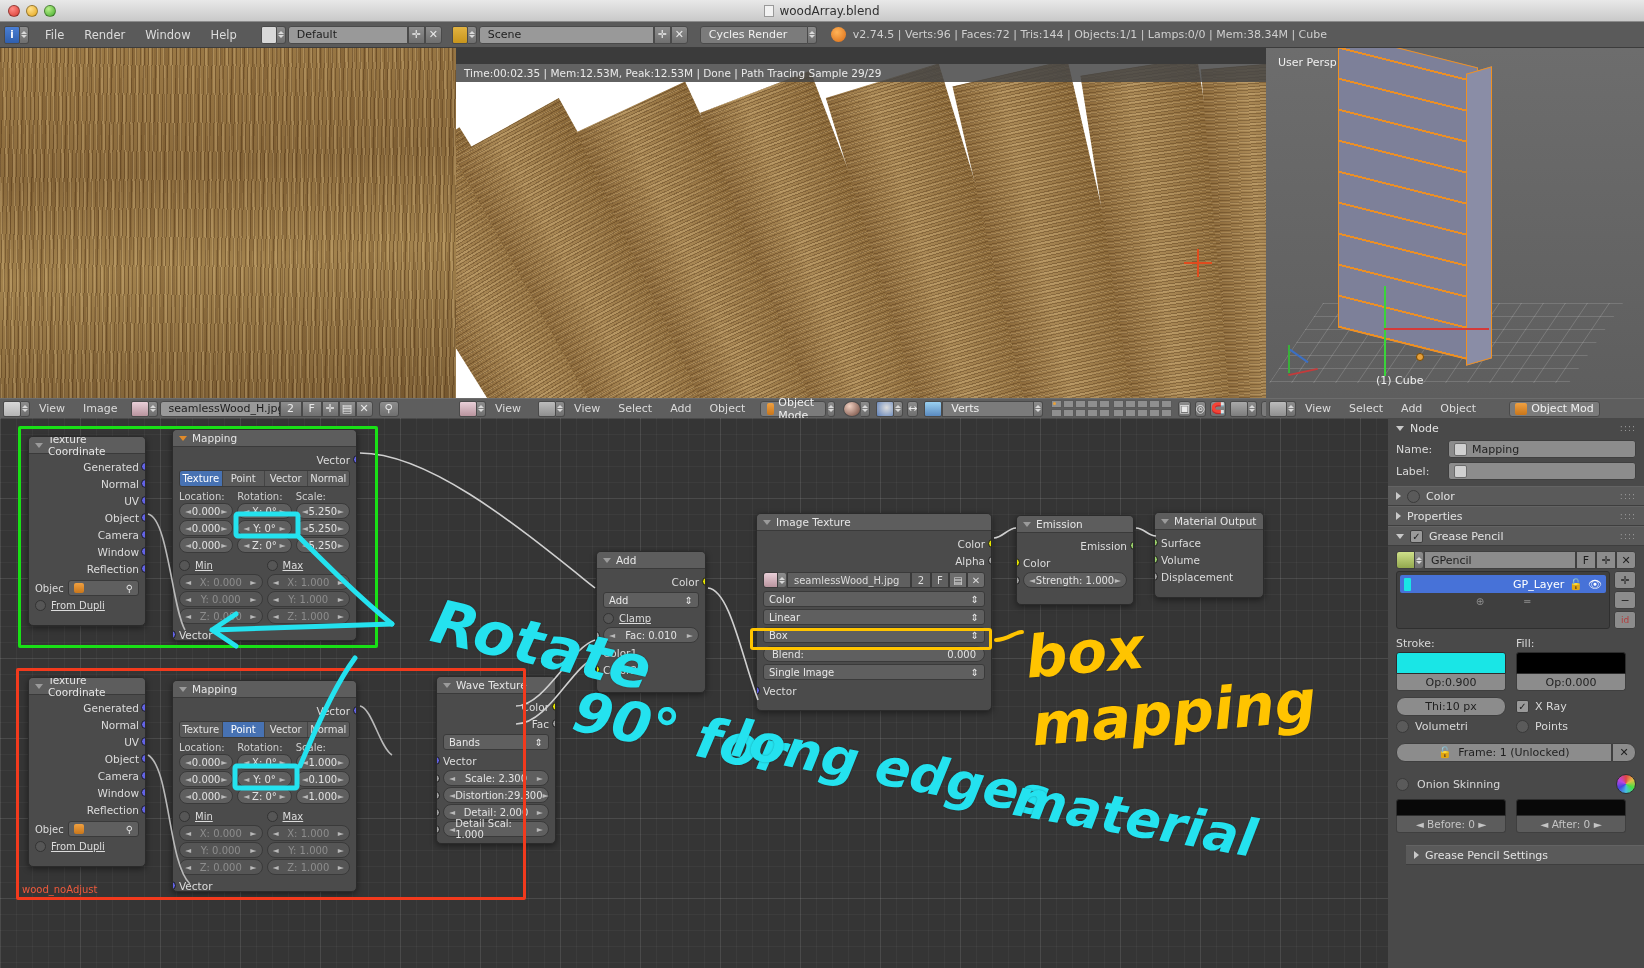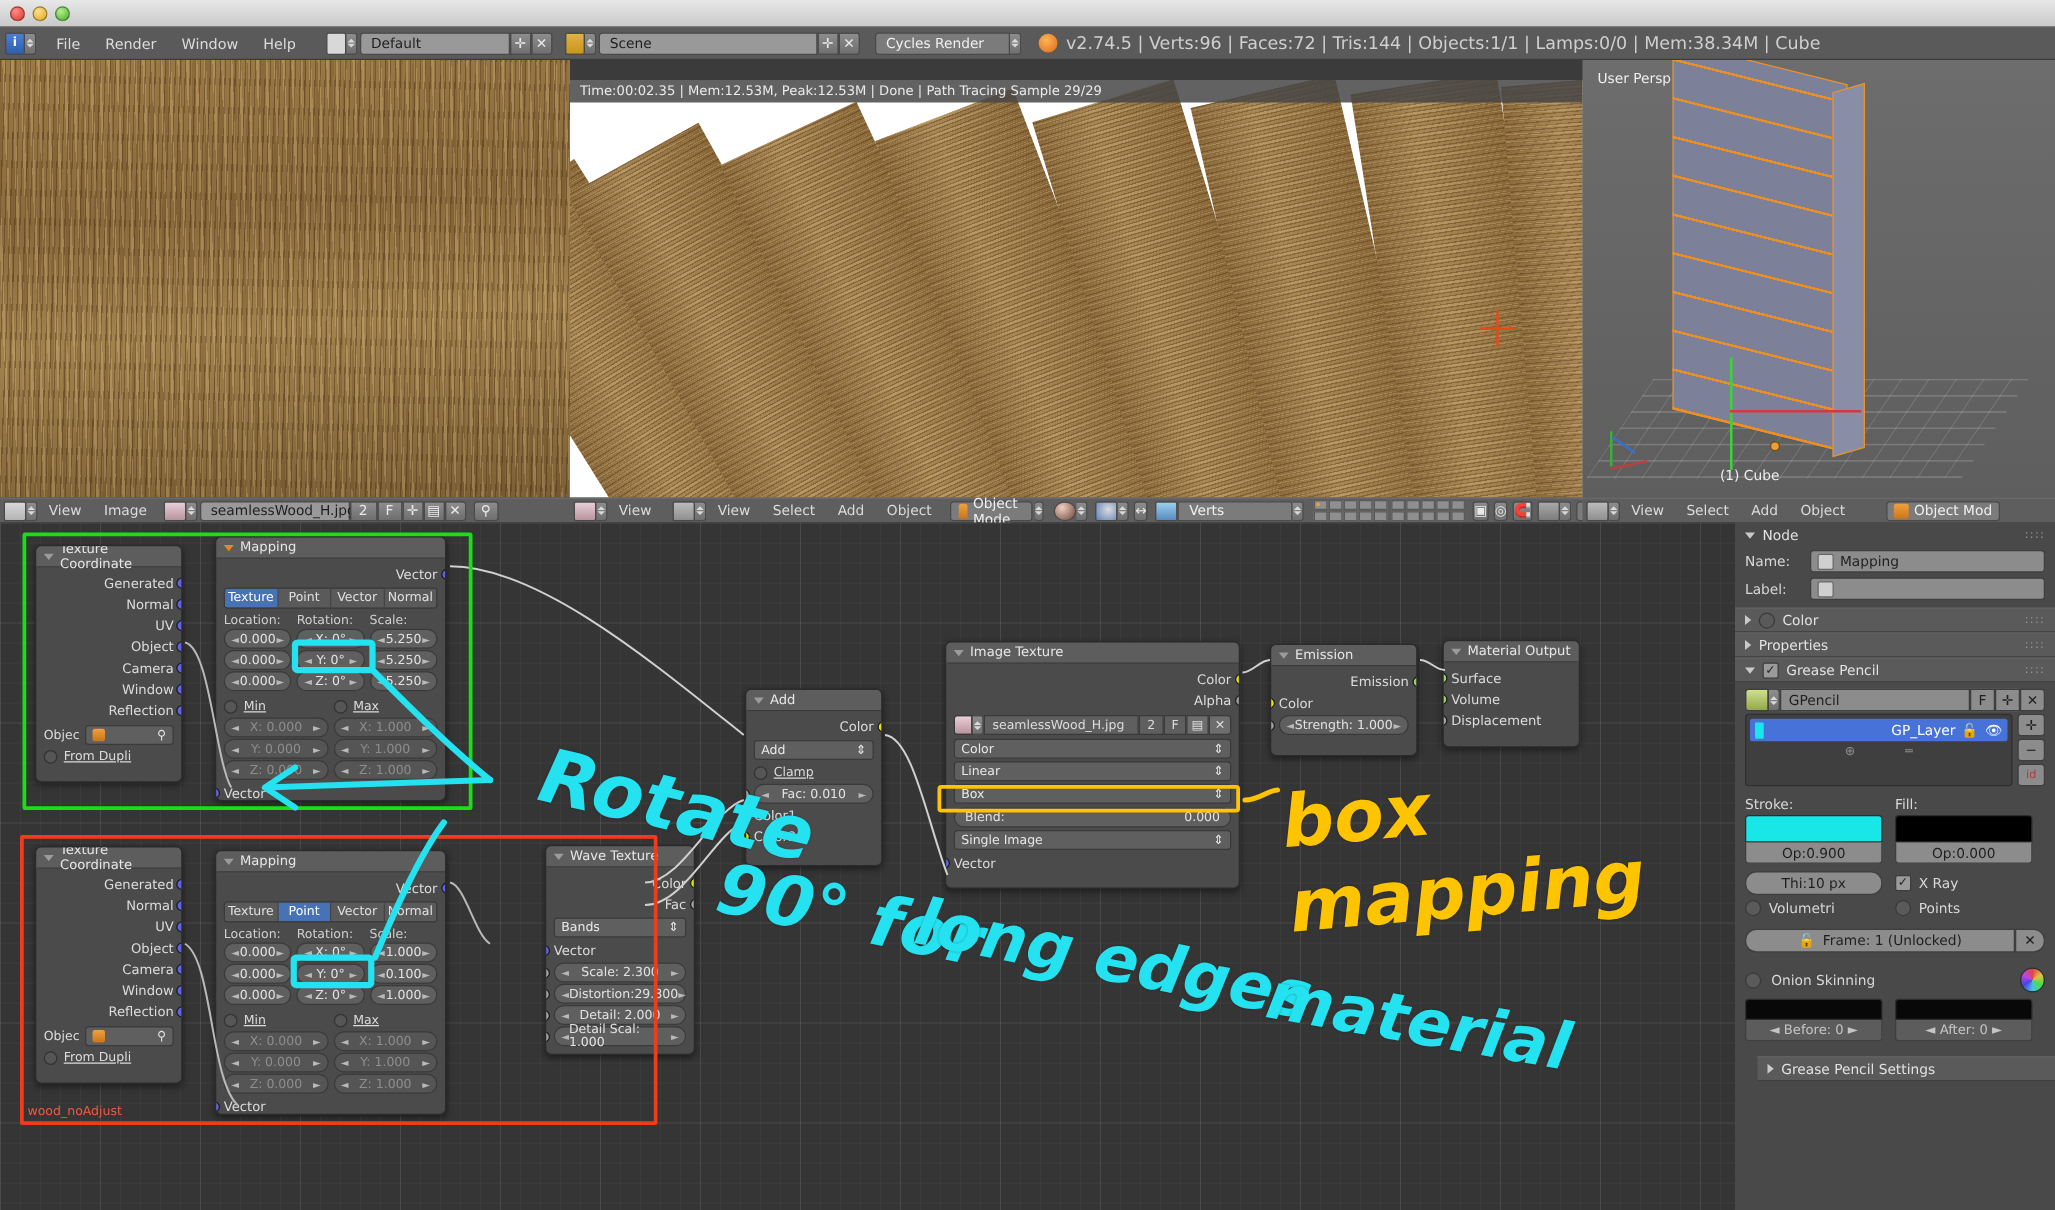--- a/index.html
+++ b/index.html
@@ -33,21 +33,21 @@
     border:1px solid #4a4a4a;border-left:none;border-radius:0 3px 3px 0;
     display:flex;flex-direction:column;justify-content:center;align-items:center;}
   .spin i{border-left:3px solid transparent;border-right:3px solid transparent;display:block;}
   .spin i.up{border-bottom:3px solid #d9d9d9;margin-bottom:1px;}
   .spin i.dn{border-top:3px solid #d9d9d9;}
   .txtfield{height:18px;background:#999;border:1px solid #4a4a4a;border-radius:3px;
     display:flex;align-items:center;padding:0 8px;font-size:11px;color:#1e1e1e;}
   .sqbtn{width:17px;height:18px;background:linear-gradient(#8d8d8d,#6f6f6f);
     border:1px solid #4a4a4a;display:flex;align-items:center;justify-content:center;
     font-size:11px;color:#e8e8e8;}
-  #status-text{font-size:14px;color:#cfcfcf;white-space:nowrap;}
+  #status-text{font-size:11px;color:#cfcfcf;white-space:nowrap;}
 
   
   .area{position:absolute;}
   #uv-area{left:0;top:48px;width:456px;height:350px;overflow:hidden;}
   #uv-canvas{width:100%;height:100%;
     background:
       repeating-linear-gradient(92deg, rgba(60,35,12,.35) 0 1px, rgba(0,0,0,0) 1px 4px),
       repeating-linear-gradient(88deg, rgba(255,226,170,.20) 0 2px, rgba(0,0,0,0) 2px 7px),
       repeating-linear-gradient(91deg, rgba(90,58,24,.22) 0 3px, rgba(0,0,0,0) 3px 11px),
       linear-gradient(175deg,#9c7a46,#8a6a3c 35%,#a2824d 60%,#7d5f35);}
@@ -153,20 +153,23 @@
 </style>
 </head>
 <body>
 
 <div id="titlebar">
   <div class="tb-lights">
     <div class="tb-dot tb-red"></div>
     <div class="tb-dot tb-yel"></div>
     <div class="tb-dot tb-grn"></div>
   </div>
+  <div id="tb-title">
+    <span class="tb-docicon"></span><span>woodArray.blend</span>
+  </div>
 </div>
 
 <div id="topbar">
   <div style="display:flex;align-items:center;margin-right:6px;">
     <div class="icon-box" style="background:linear-gradient(#4a7fd4,#2f5fae);display:flex;align-items:center;justify-content:center;color:#fff;font-size:10px;font-weight:bold;">i</div>
     <div class="spin">
         <i class="up"></i>
         <i class="dn"></i>
       </div>
   </div>

